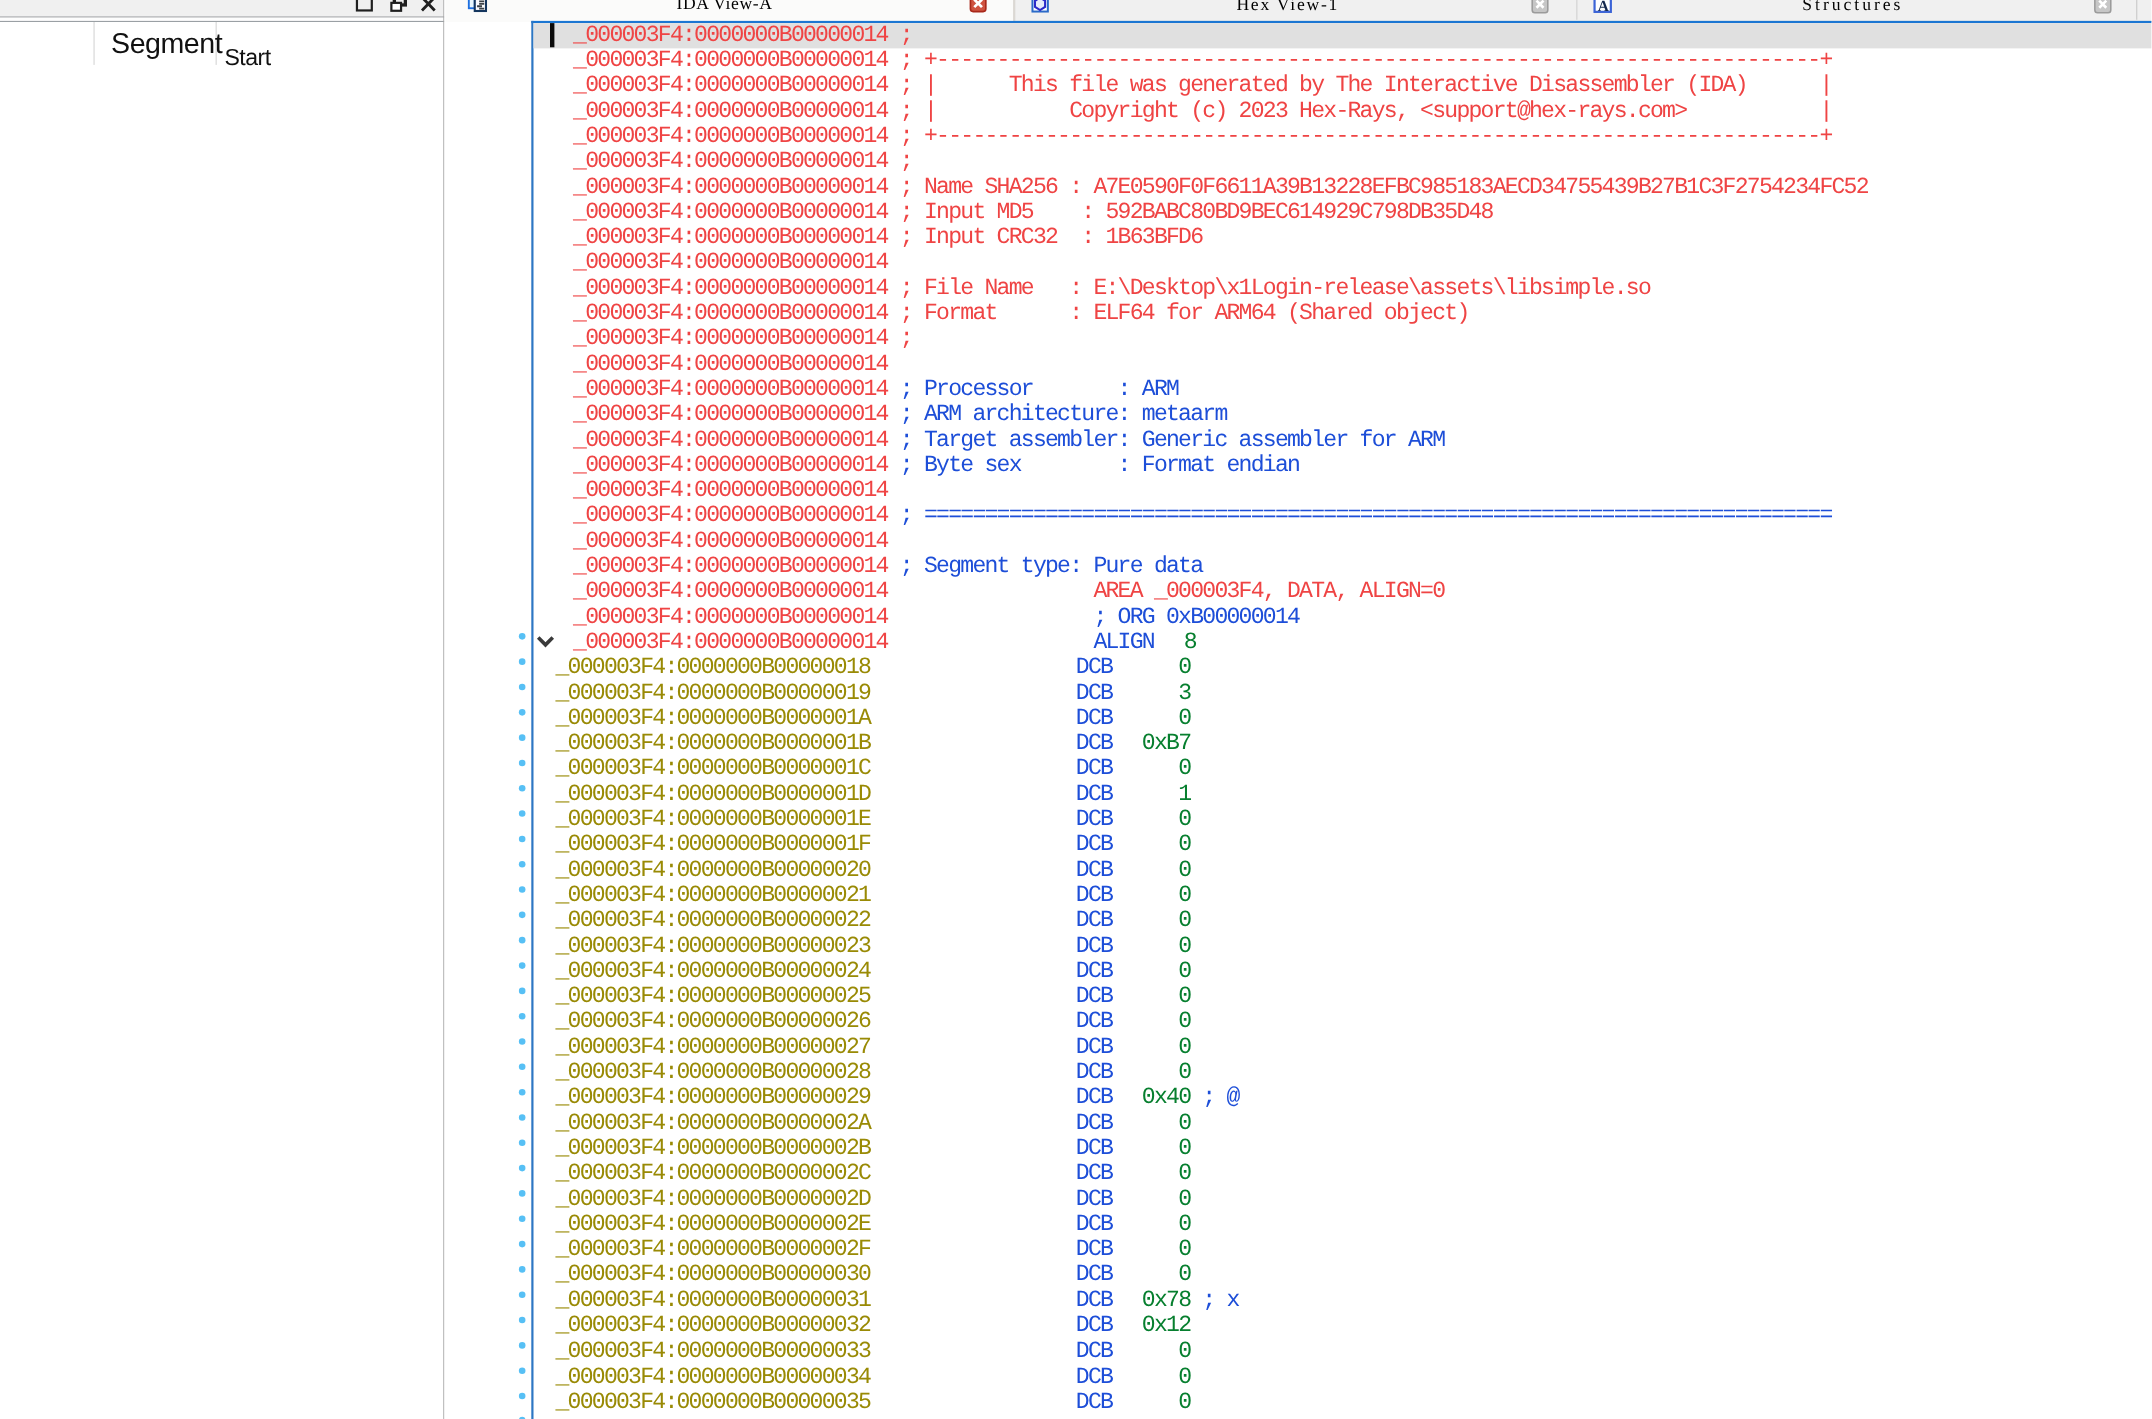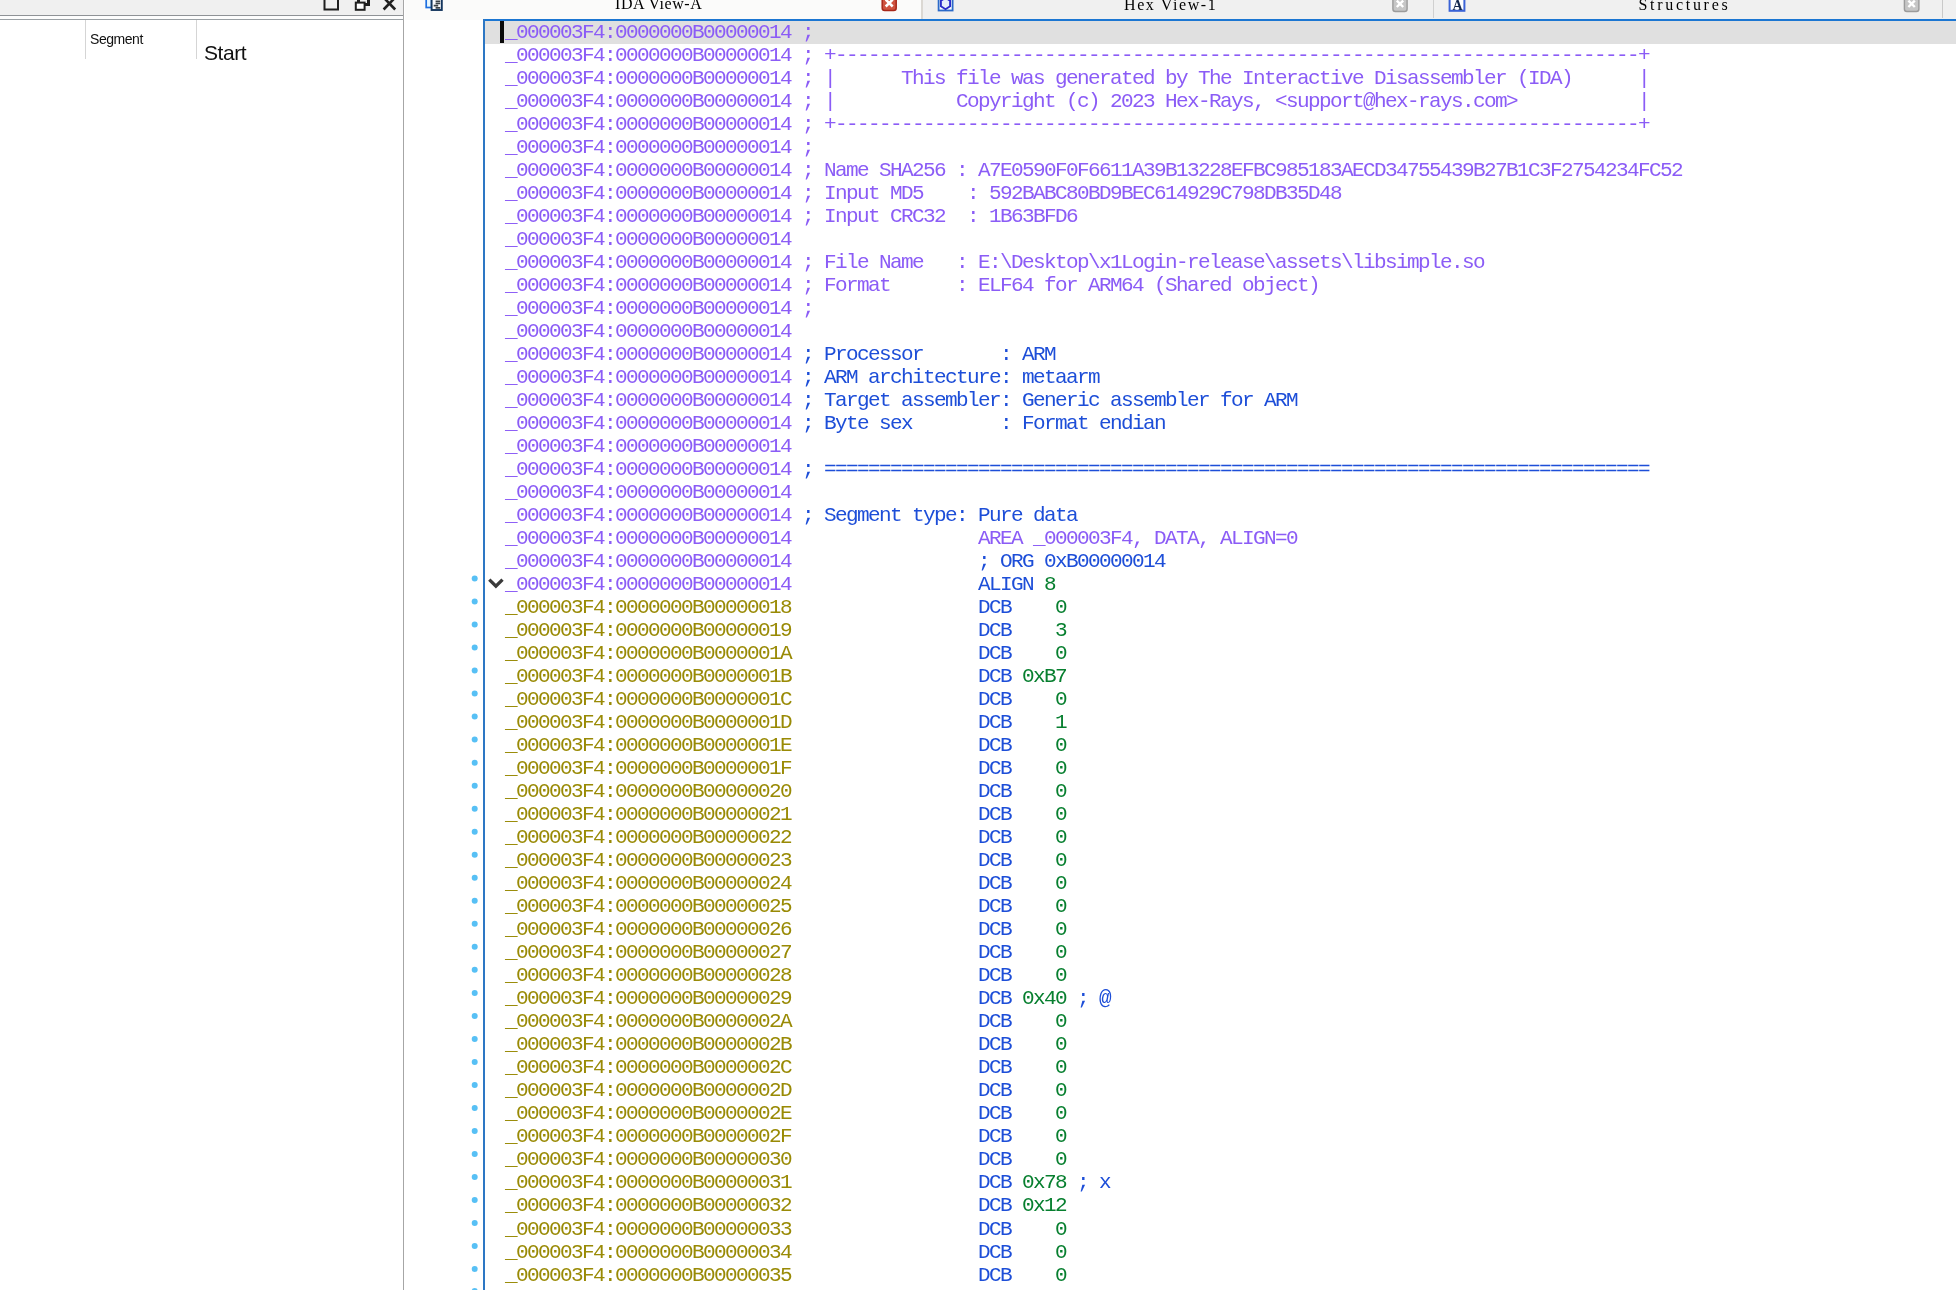--- a/index.html
+++ b/index.html
@@ -4,40 +4,40 @@
   html,body { margin:0; padding:0; }
   body { width:1956px; height:1290px; overflow:hidden; position:relative;
          background:#ffffff; font-family:"Liberation Sans", sans-serif; }
   .abs { position:absolute; }
   
   pre.code {
     position:absolute; left:505px; top:20.7px; margin:0;
     font-family:"Liberation Mono", monospace; font-size:21px;
     line-height:23.02px; letter-spacing:-1.602px; white-space:pre;
   }
-  .b { color:#8b5cf6; }
+  .b { color:#ef4444;padding-left:16px; }
   .g { color:#1d4ed8; }
   .o { color:#998a05;font-family:Liberation Mono, monospace; }
   .n { color:#1d4ed8; }
   .e { color:#077f2f; }
 </style></head>
 <body>
 
 <div class="abs" style="left:0;top:0;width:403px;height:15px;background:#f0f0f0;"></div>
 <div class="abs" style="left:0;top:15px;width:404px;height:1px;background:#8f9296;"></div>
 <div class="abs" style="left:0;top:16px;width:404px;height:2.5px;background:#fdfdfd;"></div>
 <div class="abs" style="left:0;top:18.5px;width:404px;height:1px;background:#9aa0a4;"></div>
 <div class="abs" style="left:0;top:19.5px;width:403px;height:1270.5px;background:#ffffff;"></div>
 <div class="abs" style="left:403px;top:0px;width:1px;height:1290px;background:#a6a6a6;"></div>
 <div class="abs" style="left:404px;top:0px;width:3px;height:1290px;background:#ffffff;"></div>
 
 <div class="abs" style="left:85px;top:20px;width:1px;height:39px;background:#d5d5d5;"></div>
 <div class="abs" style="left:196px;top:20px;width:1px;height:39px;background:#d5d5d5;"></div>
 
-<div class="abs" style="left:90px;top:28.3px;font-size:14px;line-height:22px;letter-spacing:-0.45px;color:#111;">Segment</div>
+<div class="abs" style="left:101px;top:28.3px;font-size:26px;line-height:22px;letter-spacing:-0.45px;color:#111;">Segment</div>
 <div class="abs" style="left:204px;top:28.3px;font-size:21px;line-height:22px;letter-spacing:-0.45px;color:#111;margin-top:14px;">Start</div>
 
 <svg class="abs" style="left:315px;top:0;width:90px;height:16px;" viewBox="0 0 90 16">
   <rect x="9.5" y="-5" width="13.5" height="14.5" fill="none" stroke="#1f1f1f" stroke-width="2"></rect>
   <rect x="43.5" y="-6" width="10" height="10.5" fill="none" stroke="#1f1f1f" stroke-width="3"></rect>
   <rect x="40.8" y="2.6" width="8.8" height="7.2" fill="#ffffff" stroke="#1f1f1f" stroke-width="2"></rect>
   <path d="M 68.6 -2.5 L 80.2 9.5 M 80.2 -2.5 L 68.6 9.5" stroke="#1f1f1f" stroke-width="2.6"></path>
 </svg>
 
 <div class="abs" style="left:407px;top:0;width:1549px;height:19.6px;background:#f0f0f0;"></div>

